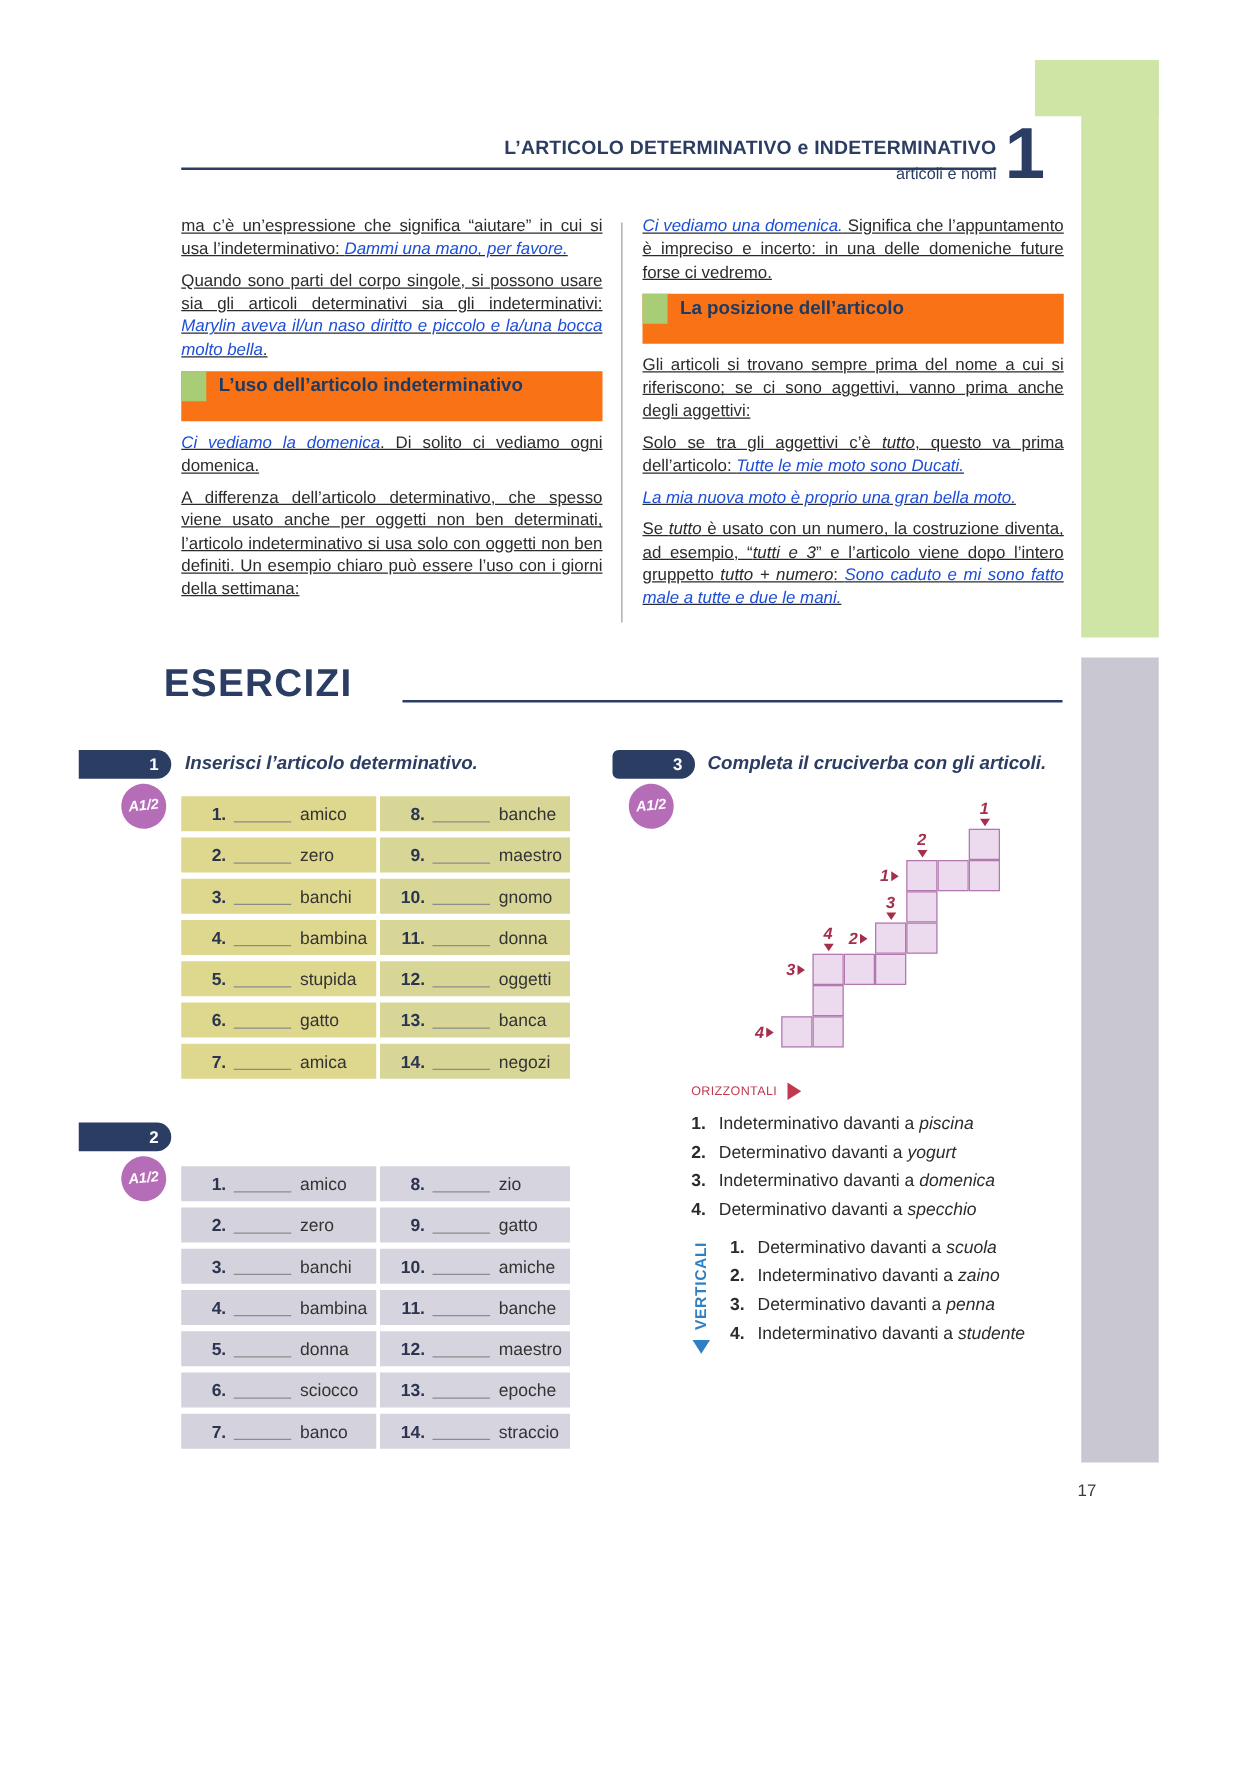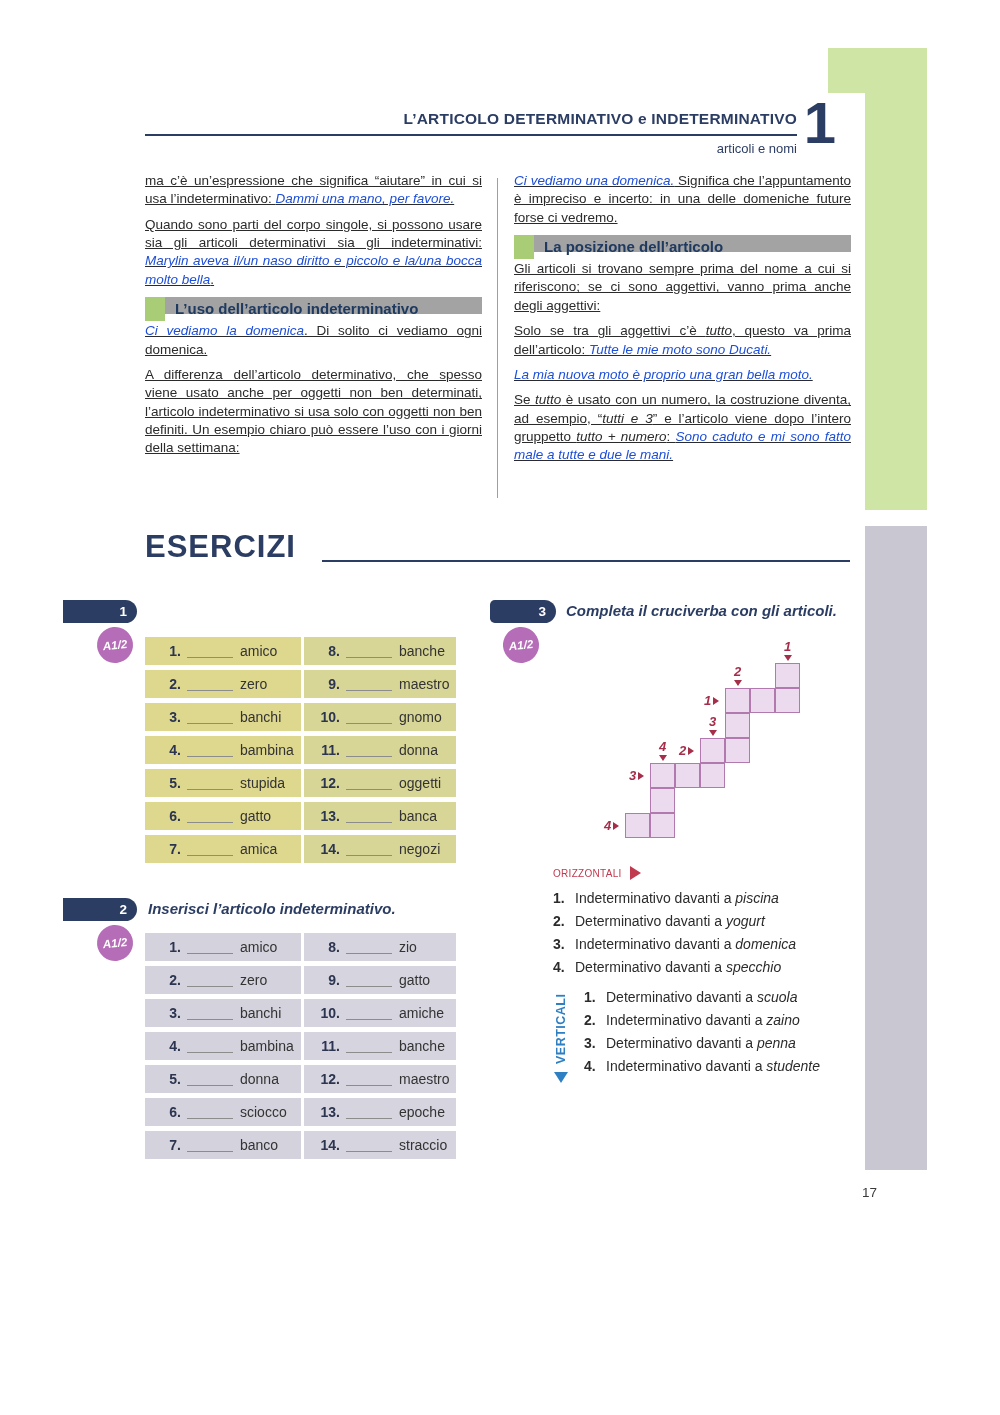--- a/index.html
+++ b/index.html
@@ -10,36 +10,36 @@
   .green-tab{position:absolute;left:828px;top:48px;width:99px;height:45px;background:#cfe5a6;}
   .green-bar{position:absolute;left:865px;top:48px;width:62px;height:462px;background:#cfe5a6;}
   .gray-bar{position:absolute;left:865px;top:526px;width:62px;height:644px;background:#c9c7d2;}
   .chapter-num{position:absolute;left:798px;top:94px;width:44px;text-align:center;
                font-size:58px;font-weight:bold;color:#2c3d63;line-height:1;}
 
   
   .header-title{position:absolute;right:203px;top:110px;font-size:15.5px;font-weight:bold;
                 color:#2c3d63;letter-spacing:.2px;white-space:nowrap;}
   .header-rule{position:absolute;left:145px;top:134px;width:652px;border-top:2px solid #2c3d63;}
-  .header-sub{position:absolute;right:203px;top:141px;font-size:13px;color:#2c3d63;}
+  .header-sub{position:absolute;right:203px;top:131px;font-size:13px;color:#2c3d63;}
 
   
   .theory-col{position:absolute;top:172px;width:337px;font-size:13.5px;line-height:1.36;text-align:justify;}
   .col-left{left:145px;}
   .col-right{left:514px;}
   .col-divider{position:absolute;left:497px;top:178px;height:320px;border-left:1px solid #9aa0a8;}
   .theory-par{margin:0 0 7px 0;text-decoration:underline;}
   .seg-blue{color:#1d4ed8;font-style:italic;}
   .seg-it{font-style:italic;}
-  .theory-heading{position:relative;background:#a3a3a3;color:#1f3a60;font-weight:bold;font-size:15px;
-                  height:17px;line-height:24px;padding-left:30px;margin:8px 0 8px 0;text-align:left;}
+  .theory-heading{position:relative;background:#f97316;color:#1f3a60;font-weight:bold;font-size:15px;
+                  height:40px;line-height:24px;padding-left:30px;margin:8px 0 8px 0;text-align:left;}
   .heading-square{position:absolute;left:0;top:0;width:20px;height:24px;background:#a9cd77;}
 
   
-  .esercizi-title{position:absolute;left:145px;top:529px;font-size:31px;font-weight:bold;
+  .esercizi-title{position:absolute;left:131px;top:529px;font-size:31px;font-weight:bold;
                   color:#2c3d63;letter-spacing:1px;}
   .esercizi-rule{position:absolute;left:322px;top:560px;width:528px;border-top:2px solid #2c3d63;}
 
   
   .ex-badge{position:absolute;height:23px;background:#2c3d63;border-radius:0 12px 12px 0;
             color:#fff;font-weight:bold;font-size:13.5px;text-align:right;line-height:23px;
             padding-right:10px;box-sizing:border-box;}
   .badge-1{left:63px;top:600px;width:74px;}
   .badge-2{left:63px;top:898px;width:74px;}
   .badge-3{left:490px;top:600px;width:66px;border-radius:5px 12px 12px 5px;}
@@ -128,20 +128,21 @@
       <p class="theory-par"><span class="">Gli articoli si trovano sempre prima del nome a cui si riferiscono; se ci sono aggettivi, vanno prima anche degli aggettivi:</span></p>
       <p class="theory-par"><span class="">Solo se tra gli aggettivi c’è </span><span class="seg-it">tutto</span><span class="">, questo va prima dell’articolo: </span><span class="seg-blue">Tutte le mie moto sono Ducati.</span></p>
       <p class="theory-par"><span class="seg-blue">La mia nuova moto è proprio una gran bella moto.</span></p>
       <p class="theory-par"><span class="">Se </span><span class="seg-it">tutto</span><span class=""> è usato con un numero, la costruzione diventa, ad esempio, “</span><span class="seg-it">tutti e 3</span><span class="">” e l’articolo viene dopo l’intero gruppetto </span><span class="seg-it">tutto + numero</span><span class="">: </span><span class="seg-blue">Sono caduto e mi sono fatto male a tutte e due le mani.</span></p>
     </div>
 
   <div class="esercizi-title">ESERCIZI</div>
   <div class="esercizi-rule"></div>
 
   <div class="ex-badge badge-1">1</div>
+  <div class="ex-instr instr-1">Inserisci l’articolo determinativo.</div>
   <div class="level-badge level-1">A1/2</div>
   <div class="ex-table table-1">
       <div class="t-cell c-left">
         <span class="t-num">1.</span>
         <span class="t-blank"></span>
         <span class="t-word">amico</span>
       </div>
       <div class="t-cell c-left">
         <span class="t-num">2.</span>
         <span class="t-blank"></span>
@@ -203,21 +204,20 @@
         <span class="t-word">banca</span>
       </div>
       <div class="t-cell c-right">
         <span class="t-num">14.</span>
         <span class="t-blank"></span>
         <span class="t-word">negozi</span>
       </div>
     </div>
 
   <div class="ex-badge badge-2">2</div>
-  <div class="ex-instr instr-2">Inserisci l’articolo indeterminativo.</div>
   <div class="level-badge level-2">A1/2</div>
   <div class="ex-table table-2">
       <div class="t-cell c-left">
         <span class="t-num">1.</span>
         <span class="t-blank"></span>
         <span class="t-word">amico</span>
       </div>
       <div class="t-cell c-left">
         <span class="t-num">2.</span>
         <span class="t-blank"></span>

